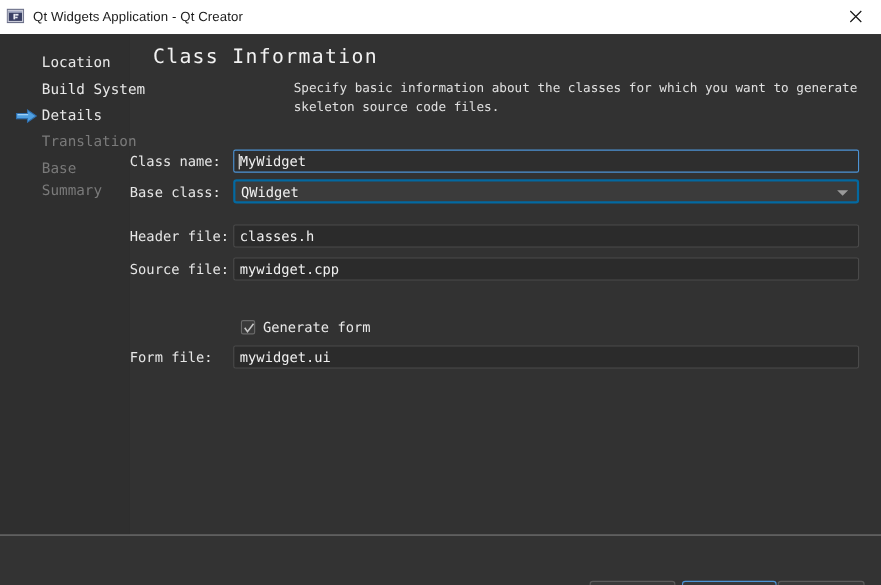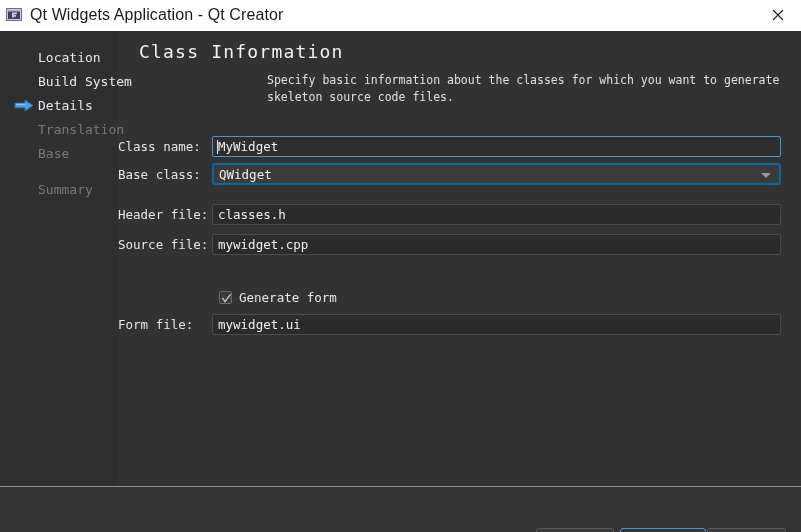--- a/index.html
+++ b/index.html
@@ -37,21 +37,21 @@
   }
   .app-icon {
     width: 16px;
     height: 16px;
     margin-left: 6px;
     margin-right: 8px;
     flex: 0 0 auto;
   }
   .title-text {
     font-family: "Liberation Sans", sans-serif;
-    font-size: 16px;
+    font-size: 12px;
     color: #1b1b1b;
     letter-spacing: 0.1px;
     white-space: nowrap;
   }
   .close-btn {
     position: absolute;
     right: 0;
     top: 0;
     width: 46px;
     height: 30px;
@@ -327,21 +327,21 @@
       <div class="side-item" style="top:88px">
         <span class="side-arrow blank"></span>
         <span class="side-label dim">Translation</span>
       </div>
 
       <div class="side-item" style="top:112px">
         <span class="side-arrow blank"></span>
         <span class="side-label dim">Base</span>
       </div>
 
-      <div class="side-item" style="top:148px">
+      <div class="side-item" style="top:132px">
         <span class="side-arrow blank"></span>
         <span class="side-label dim">Summary</span>
       </div>
 
     </div>
 
     <div class="content">
 
       <div class="page-title">Class Information</div>
       <div class="page-desc">Specify basic information about the classes for which you want to generate skeleton source code files.</div>

